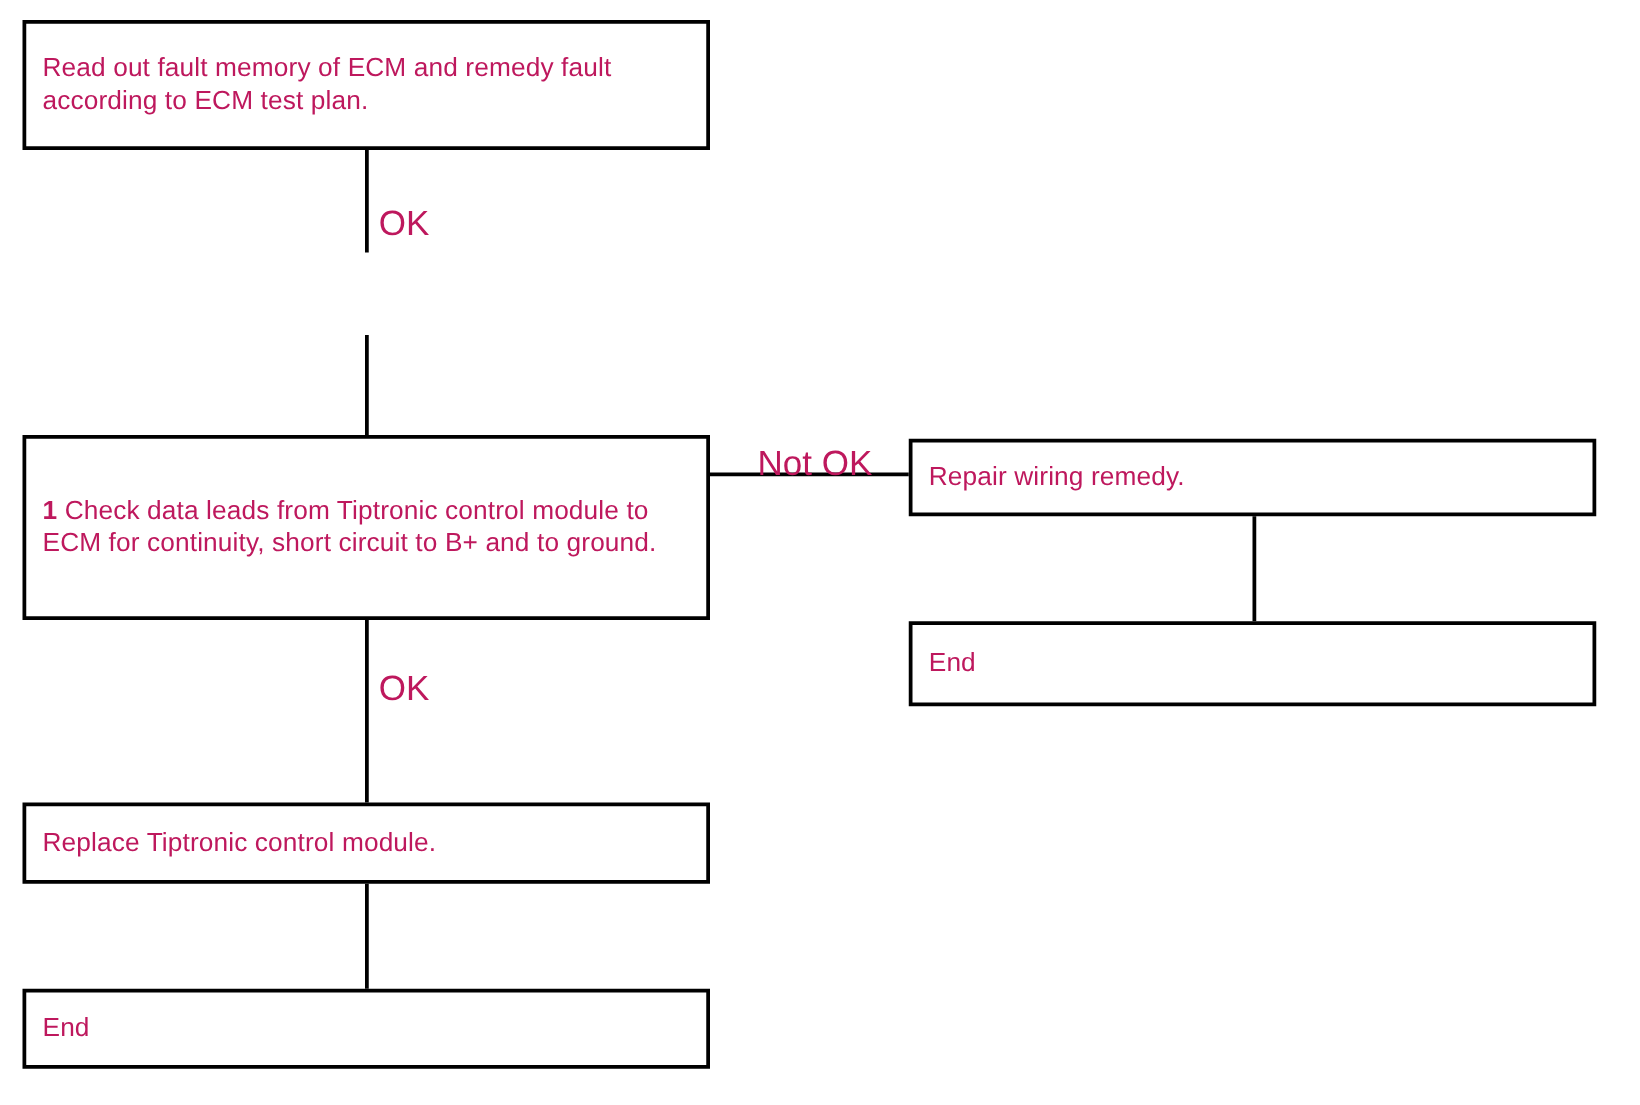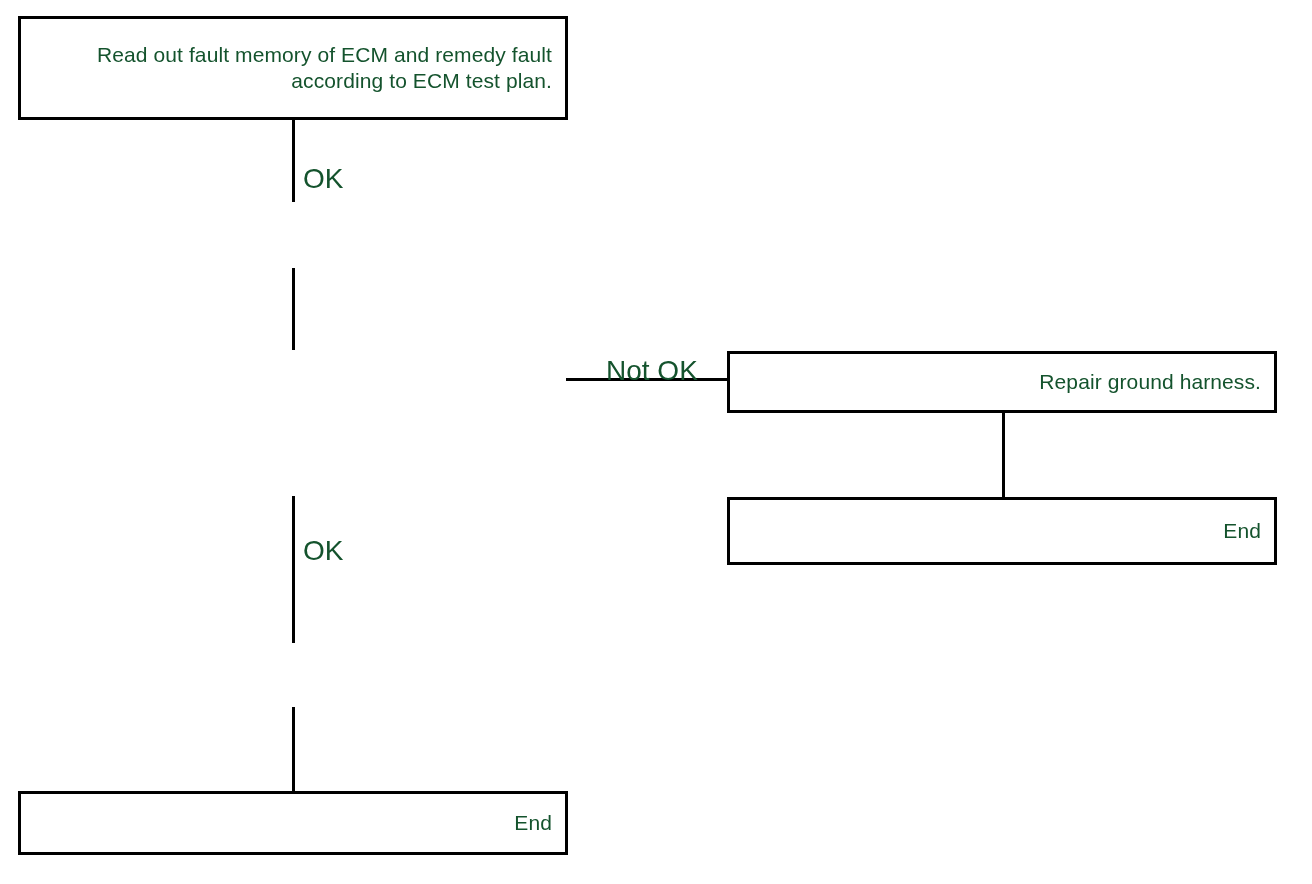--- a/index.html
+++ b/index.html
@@ -7,23 +7,22 @@
     margin: 0;
     padding: 0;
     background: #ffffff;
   }
   #canvas {
     position: relative;
     width: 1312px;
     height: 884px;
     background: #ffffff;
     font-family: "Liberation Sans", sans-serif;
-    color: #14532d;
+    color: #be185d;
     overflow: hidden;
-    text-align: right;
   }
   .node {
     position: absolute;
     box-sizing: border-box;
     border: 3px solid #000000;
     background: #ffffff;
     display: flex;
     flex-direction: column;
     justify-content: center;
   }
@@ -64,37 +63,43 @@
 
   <div class="node" style="left:18px; top:16px; width:550px; height:104px;">
     <div class="node-text">Read out fault memory of ECM and remedy fault according to ECM test plan.</div>
   </div>
 
   <div class="connector-v" style="left:292px; top:120px; height:82px;"></div>
   <div class="edge-label" style="left:303px; top:168px;">OK</div>
 
   <div class="connector-v" style="left:292px; top:268px; height:82px;"></div>
 
+  <div class="node" style="left:18px; top:348px; width:550px; height:148px;">
+    <div class="node-text"><span class="lead-num">1</span> <span>Check data leads from Tiptronic control module to ECM for continuity, short circuit to B+ and to ground.</span></div>
+  </div>
 
   <div class="connector-h" style="left:566px; top:378px; width:163px;"></div>
   <div class="edge-label" style="left:606px; top:340px;margin-top:20px;">Not OK</div>
 
   <div class="node" style="left:727px; top:351px; width:550px; height:62px;">
-    <div class="node-text">Repair ground harness.</div>
+    <div class="node-text">Repair wiring remedy.</div>
   </div>
 
   <div class="connector-v" style="left:1002px; top:413px; height:85px;"></div>
 
   <div class="node" style="left:727px; top:497px; width:550px; height:68px;">
     <div class="node-text bold">End</div>
   </div>
 
   <div class="connector-v" style="left:292px; top:496px; height:147px;"></div>
   <div class="edge-label" style="left:303px; top:540px;">OK</div>
 
+  <div class="node" style="left:18px; top:642px; width:550px; height:65px;">
+    <div class="node-text">Replace Tiptronic control module.</div>
+  </div>
 
   <div class="connector-v" style="left:292px; top:707px; height:85px;"></div>
 
   <div class="node" style="left:18px; top:791px; width:550px; height:64px;">
     <div class="node-text bold">End</div>
   </div>
 
 </div>
 
 </body></html>

